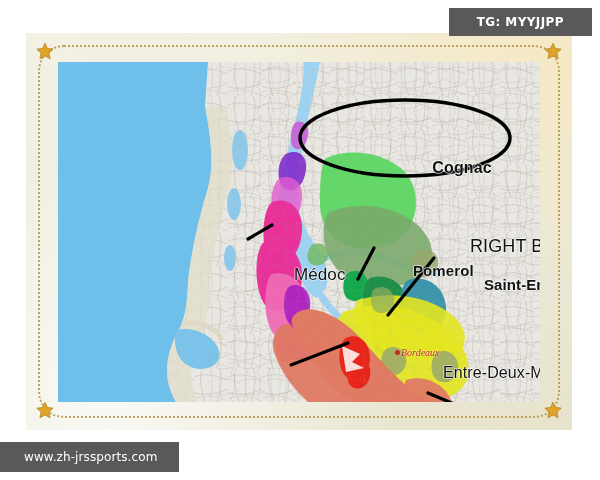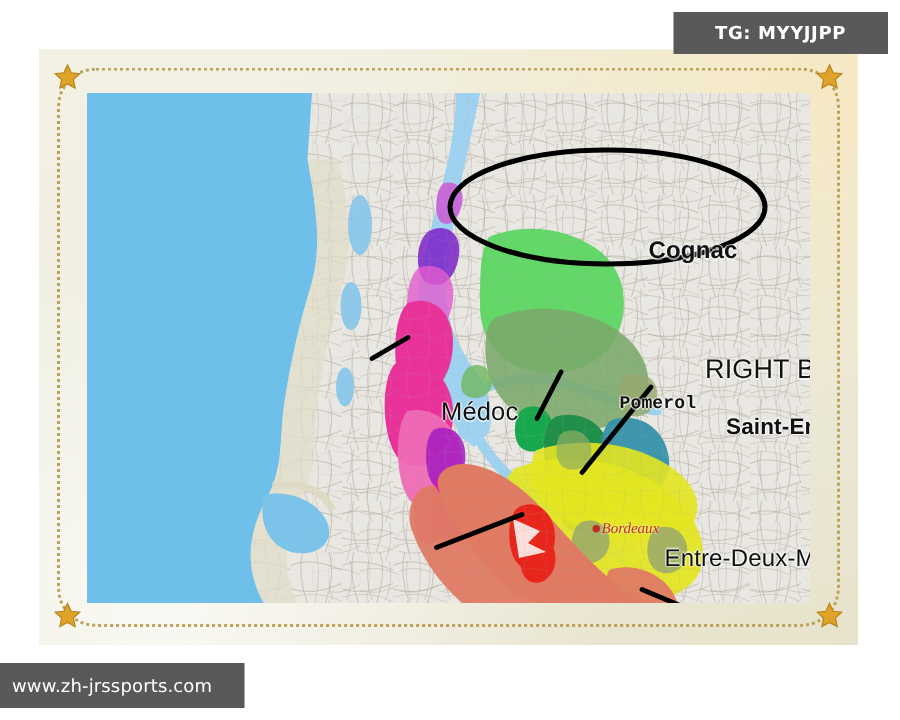--- a/index.html
+++ b/index.html
@@ -87,21 +87,21 @@
     letter-spacing: .1px;
     text-shadow:
        1px 0 0 rgba(255,255,255,.55),
       -1px 0 0 rgba(255,255,255,.55),
        0 1px 0 rgba(255,255,255,.55),
        0 -1px 0 rgba(255,255,255,.55);
   }
   #label-cognac        { left: 404px; top: 106px; font-size: 16px; transform: translate(-50%,-50%); text-align: center; }
   #label-right-bank    { left: 412px; top: 174px; font-size: 18px; font-weight: 400; }
   #label-medoc         { left: 224px; top: 203px; font-size: 17px; font-weight: 400; margin-left: 12px; }
-  #label-pomerol       { left: 355px; top: 200px; font-size: 12px; font-family: Liberation Mono, monospace; }
+  #label-pomerol       { left: 355px; top: 200px; font-size: 15px; }
   #label-saint-emilion { left: 426px; top: 214px; font-size: 15px; }
   #label-left-bank     { left: 200px; top: 327px; font-size: 18px; font-weight: 400; }
   #label-entre         { left: 385px; top: 302px; font-size: 16px; font-weight: 400; }
   #label-bordeaux {
     position: absolute;
     left: 343px; top: 285px;
     font-size: 10px;
     font-style: italic;
     font-weight: normal;
     color: #c32a22;
@@ -131,21 +131,21 @@
     font-family: "DejaVu Sans", sans-serif;
   }
   #site-watermark {
     position: absolute;
     left: 0;
     bottom: 8px;
     background: #595959;
     color: #ffffff;
     font-size: 12px;
     letter-spacing: .1px;
-    padding: 8px 22px 8px 8px;
+    padding: 8px 22px 8px 24px;
     font-family: "DejaVu Sans", sans-serif;
   }
 </style>
 </head>
 <body>
 
 <div id="paper-frame">
   <div id="paper-sheen"></div>
   <div id="frame-rule"></div>
 

